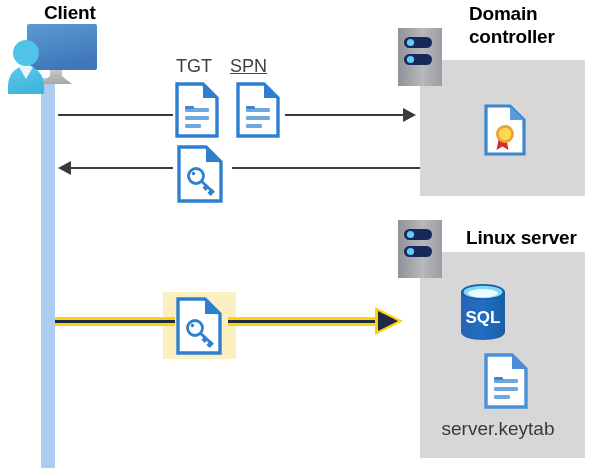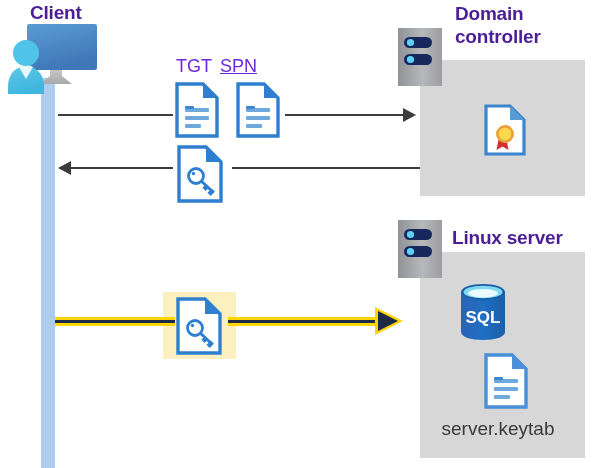--- a/index.html
+++ b/index.html
@@ -9,22 +9,23 @@
     font-family:"Liberation Sans", sans-serif;
     overflow:hidden;
     position:relative;
   }
   .stage{position:absolute;left:0;top:0;width:600px;height:468px;}
   .abs{position:absolute;}
 
   
   .title{
     font-weight:bold;
-    color:#4c1d95;
+    color:#000000;
     letter-spacing:-0.2px;
+    margin-left:14px;
   }
   #client-title{left:30px;top:2px;font-size:19px;}
   #dc-title{left:455px;top:2px;font-size:19px;line-height:23px;width:140px;}
   #linux-title{left:452px;top:227px;font-size:19px;}
   #keytab-label{
     left:418px;top:418px;width:160px;text-align:center;
     font-size:19px;color:#3a3a3a;
   }
 
   
@@ -78,23 +79,23 @@
     border-left:28px solid #ffd400;
   }
   #yarrow-inner{
     left:378px;top:311px;
     border-top:10px solid transparent;
     border-bottom:10px solid transparent;
     border-left:20px solid #1f2a44;
   }
 
   
-  .doc-label{font-size:18px;color:#6d28d9;}
+  .doc-label{font-size:18px;color:#404040;}
   #label-tgt{left:176px;top:56px;}
-  #label-spn{left:220px;top:56px;text-decoration:underline;}
+  #label-spn{left:230px;top:56px;text-decoration:underline;}
 
   svg{display:block;overflow:visible;}
 </style>
 </head>
 <body>
 
 <div class="stage">
 
   <div class="abs panel" id="dc-panel"></div>
   <div class="abs panel" id="linux-panel"></div>

